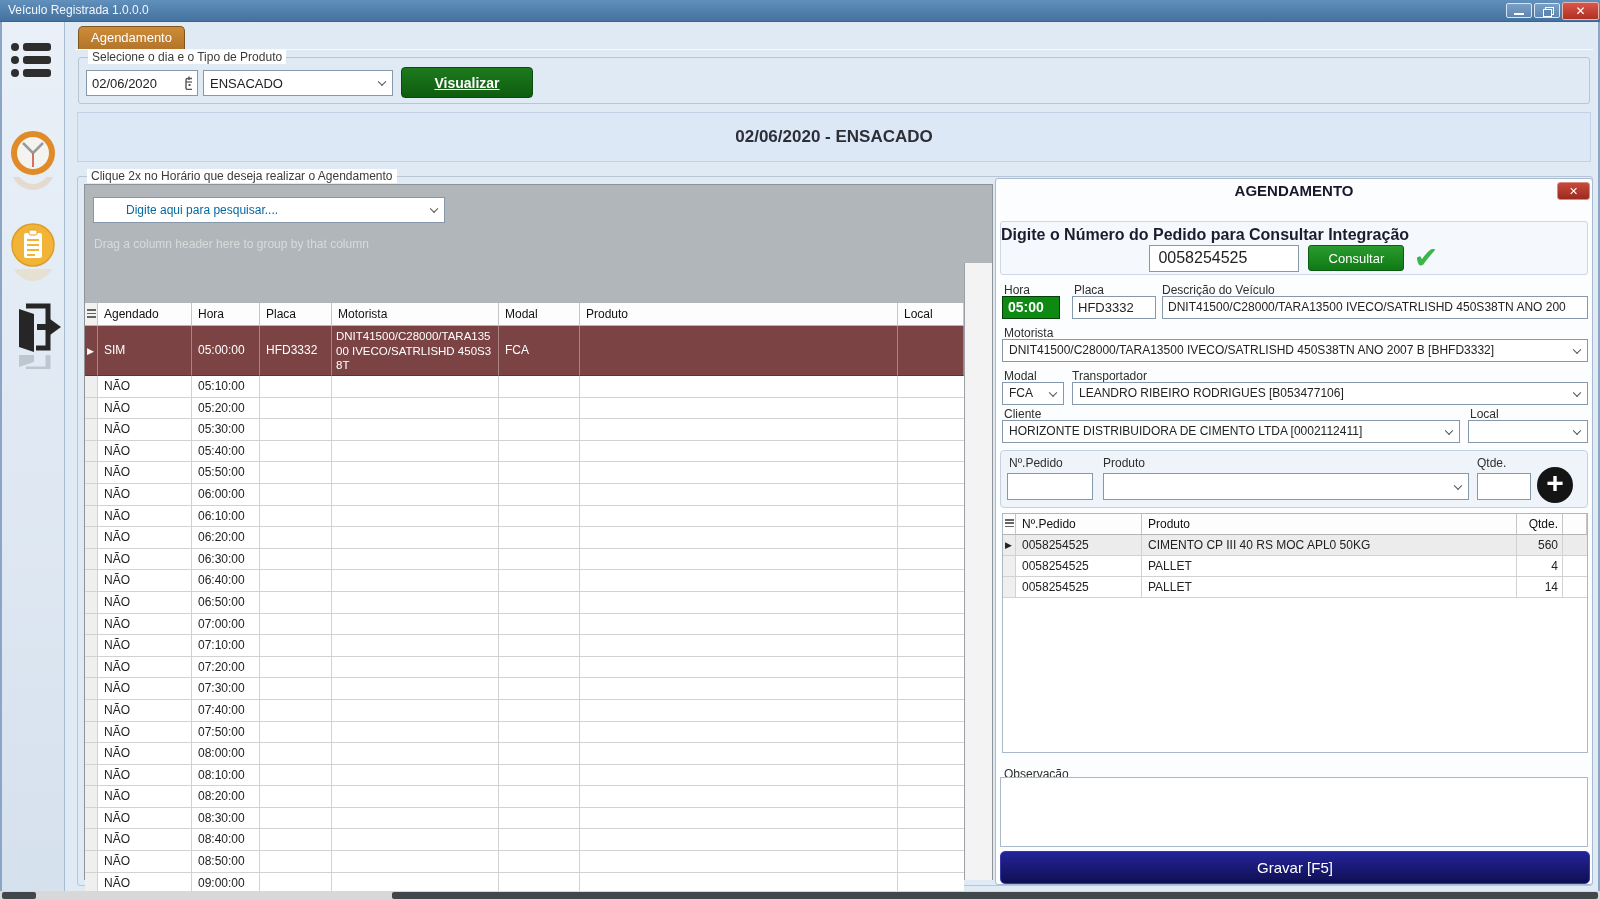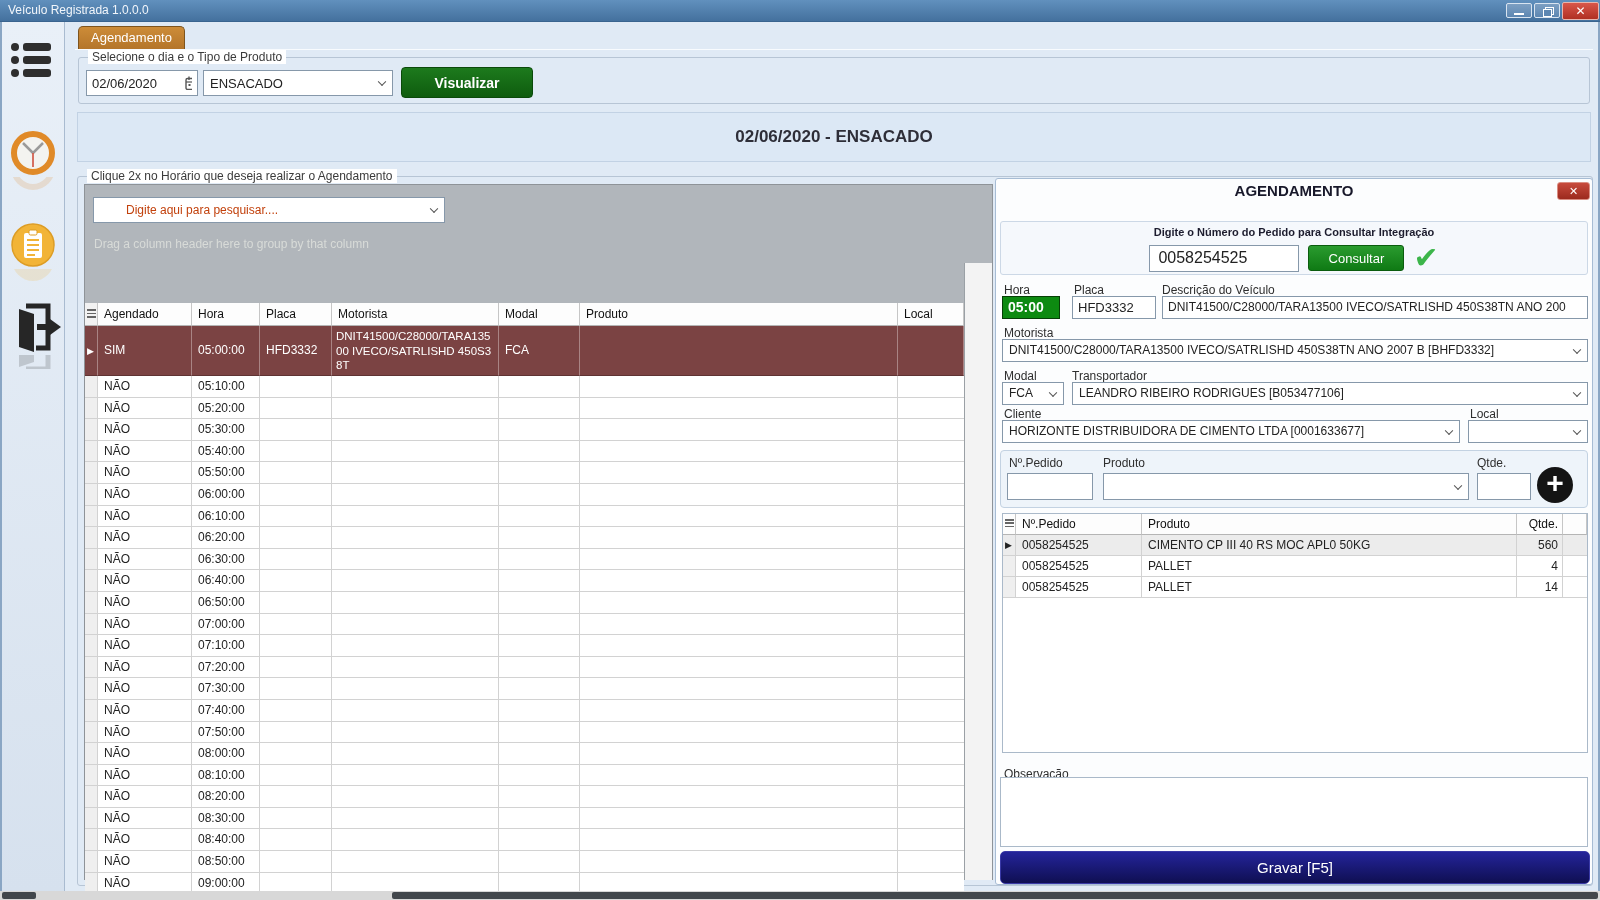--- a/index.html
+++ b/index.html
@@ -43,31 +43,31 @@
 
   
   #gb-filter { left:78px; top:57px; width:1512px; height:47px; }
   .field { background:#fff; border:1px solid #8698aa; display:flex; align-items:center; padding:0 5px; }
   #date-field { position:absolute; left:7px; top:12px; width:112px; height:26px; font-size:13px; justify-content:space-between;gap:28px; }
   .combo { position:relative; background:#fff; border:1px solid #8698aa; display:flex; align-items:center; padding:0 18px 0 6px; overflow:hidden; white-space:nowrap; }
   .chev { position:absolute; right:7px; top:50%; width:6px; height:6px; border-right:1.4px solid #555; border-bottom:1.4px solid #555; transform:translateY(-70%) rotate(45deg); }
   #type-combo { position:absolute; left:124px; top:12px; width:190px; height:26px; font-size:13px; }
   #btn-visualizar { position:absolute; left:322px; top:9px; width:132px; height:31px;
     background:linear-gradient(#1d7a1d,#0e5c0e); border:1px solid #0a4a0a; border-radius:4px;
-    color:#fff; font-size:14px; font-weight:600; display:flex; align-items:center; justify-content:center; cursor:pointer; }
+    color:#fff; font-size:14px; font-weight:600; display:flex; align-items:center; justify-content:center; cursor:pointer;text-decoration:underline; }
 
   
   #banner { position:absolute; left:77px; top:112px; width:1514px; height:50px; background:#dce8f5;
     border:1px solid #c2d2e4; display:flex; align-items:center; justify-content:center;
     font-size:17px; font-weight:bold; color:#2e2e38; }
 
   
   #gb-schedule { left:77px; top:176px; width:1516px; height:710px; }
   #grid-wrap { position:absolute; left:84px; top:184px; width:909px; height:696px; background:#b1b6bb; border:1px solid #8e9398; }
-  #search-combo { position:absolute; left:8px; top:12px; width:352px; height:26px; font-size:12px; color:#c2410c;padding-left:32px; }
+  #search-combo { position:absolute; left:8px; top:12px; width:352px; height:26px; font-size:12px; color:#0369a1;padding-left:32px; }
   #group-hint { position:absolute; left:9px; top:52px; color:#d8dbd8; font-size:12px; }
 
   #sched-table { position:absolute; left:0px; top:78px; width:879px; background:#fff;margin-top:40px; }
   .trow { display:flex; width:879px; }
   .cell { border-right:1px solid #d2d2d2; border-bottom:1px solid #d2d2d2; padding:0 6px; overflow:hidden; white-space:nowrap; }
   .c0 { width:13px; padding:0 2px; background:#efefef; }
   .c1 { width:94px; } .c2 { width:68px; } .c3 { width:72px; } .c4 { width:167px; }
   .c5 { width:81px; } .c6 { width:318px; } .c7 { width:66px; border-right:none; }
   #sched-head .cell { background:#fdfdfd; border-right:1px solid #c6c6c6; border-bottom:1px solid #b5b5b5; height:23px; line-height:22px; color:#111; }
   #sched-head .c0 { background:#f2f2f2; }
@@ -87,21 +87,21 @@
   
   #panel { position:absolute; left:995px; top:178px; width:598px; height:707px;
     background:#fcfdfe; border:1px solid #a7bcd4; border-radius:3px; }
   #panel .abs { position:absolute; }
   #panel-title { top:3px; left:0; width:100%; text-align:center; font-weight:bold; font-size:15px; color:#18182a; }
   #panel-sub { top:21px; left:0; width:100%; text-align:center; font-weight:bold; font-size:14px; color:#0f8a0f; }
   #panel-close { position:absolute; left:561px; top:3px; width:33px; height:18px;
     background:linear-gradient(#c74a3c,#9c2a1e); border:1px solid #d98d82; border-radius:3px;
     color:#fff; font-weight:bold; font-size:11px; display:flex; align-items:center; justify-content:center; cursor:pointer; }
   #integ { top:42px; left:4px; width:588px; height:54px; background:#f5f8fc; border:1px solid #ccd8e6; border-radius:3px; }
-  #integ-label { position:absolute; top:4px; width:100%; text-align:center; font-weight:bold; font-size:11px; color:#1c1c2e; }
+  #integ-label { position:absolute; top:4px; width:100%; font-weight:bold; font-size:16px; color:#1c1c2e; }
   #integ-row { position:absolute; top:22px; left:0; width:100%; height:28px; display:flex; align-items:center; justify-content:center; gap:9px; }
   #order-input { width:150px; height:27px; font-size:16px; padding-left:8px; }
   #btn-consultar { width:96px; height:26px; background:linear-gradient(#2a9b2f,#0f7a14); border:1px solid #0a5c0e;
     border-radius:3px; color:#fff; font-size:13px; display:flex; align-items:center; justify-content:center; cursor:pointer; }
   #check-ok { font-size:30px; line-height:26px; color:#3cb54a; font-weight:bold; }
   .lbl { position:absolute; font-size:12px; color:#2e2e2e; }
   #hora-field { top:117px; left:6px; width:58px; height:23px; background:#0d8a11; border:1px solid #063f06;
     color:#fff; font-weight:bold; font-size:14px; line-height:21px; padding-left:5px; }
   #placa-field { top:117px; left:76px; width:84px; height:23px; line-height:21px; font-size:13px; }
   #desc-field { top:117px; left:166px; width:426px; height:23px; line-height:21px; font-size:12px; }
@@ -590,21 +590,21 @@
     <span class="chev"></span>
   </div>
   <div id="transp-combo" class="combo pcombo">
     <span>LEANDRO RIBEIRO RODRIGUES [B053477106]</span>
     <span class="chev"></span>
   </div>
 
   <span class="lbl" style="top:228px;left:8px">Cliente</span>
   <span class="lbl" style="top:228px;left:474px">Local</span>
   <div id="cliente-combo" class="combo pcombo">
-    <span>HORIZONTE DISTRIBUIDORA DE CIMENTO LTDA [0001633677]</span>
+    <span>HORIZONTE DISTRIBUIDORA DE CIMENTO LTDA [0002112411]</span>
     <span class="chev"></span>
   </div>
   <div id="local-combo" class="combo pcombo">
     <span></span>
     <span class="chev"></span>
   </div>
 
   <div id="entry" class="abs">
     <span class="lbl" style="top:5px;left:8px">Nº.Pedido</span>
     <span class="lbl" style="top:5px;left:102px">Produto</span>

